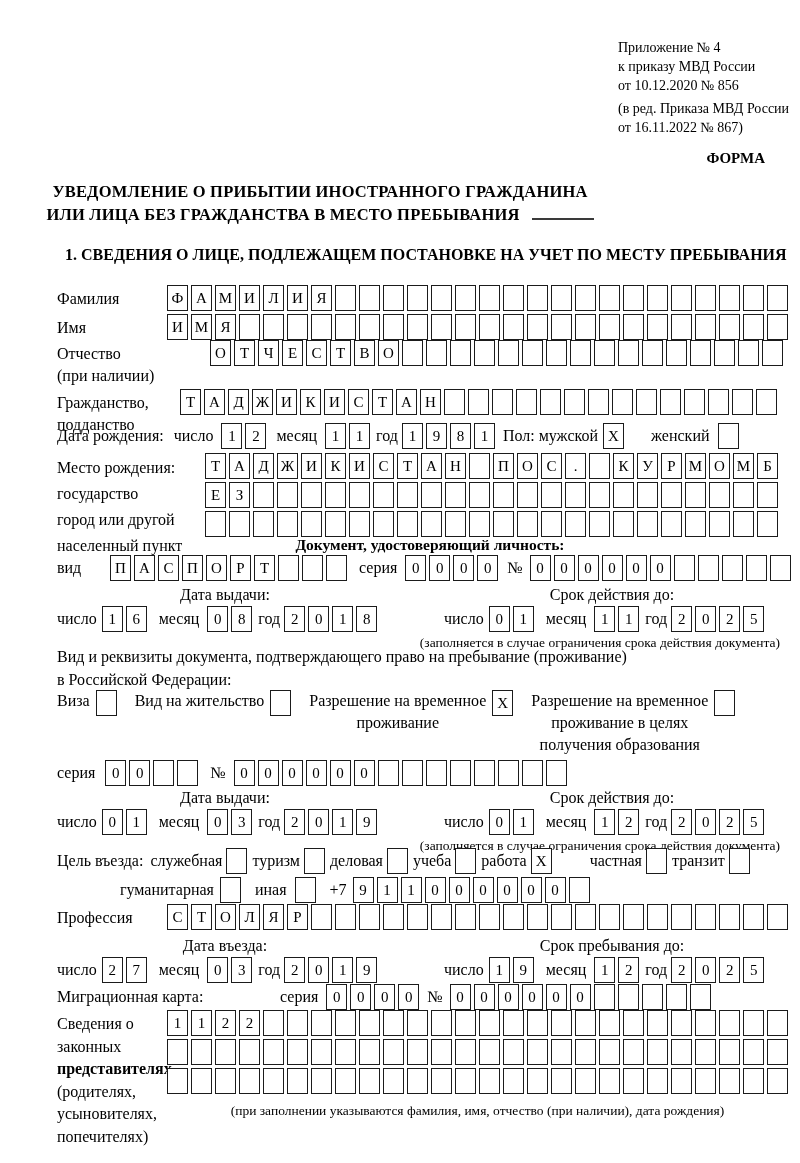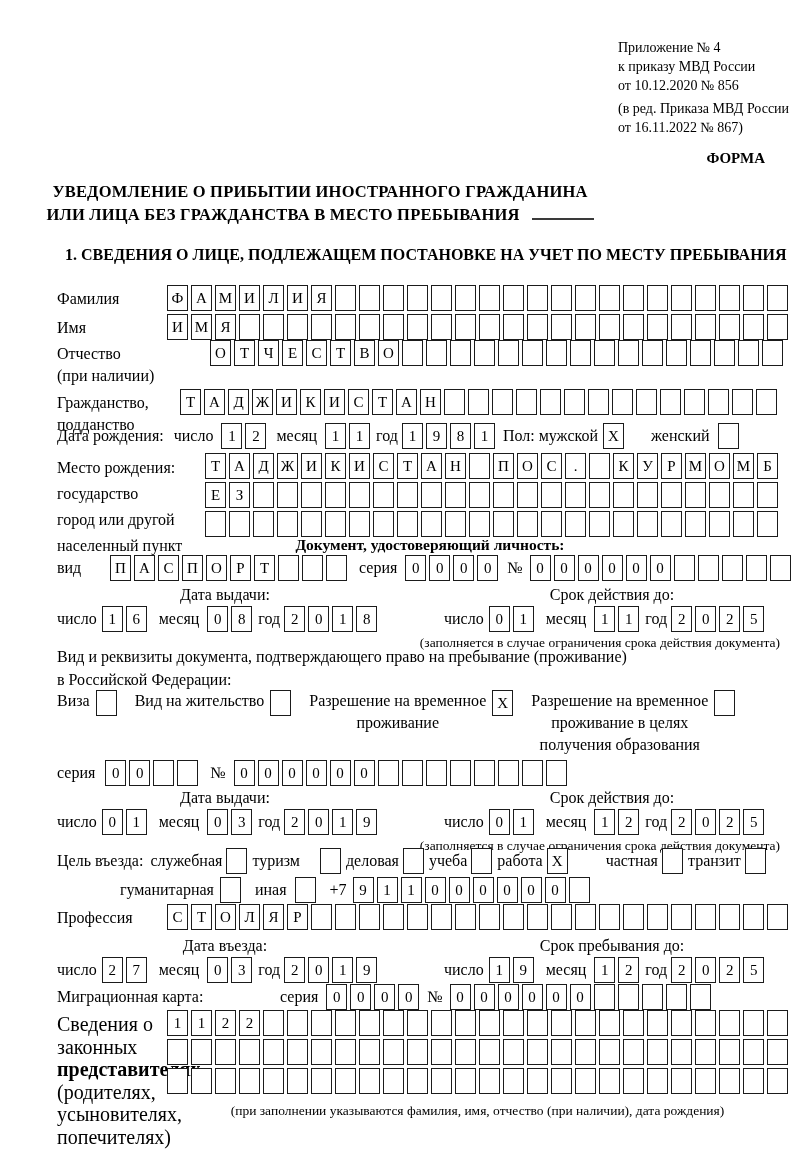--- a/index.html
+++ b/index.html
@@ -509,21 +509,21 @@
   </div>
 
   <div class="abs row purpose" style="top:848px;left:57px;gap:5px;align-items:center;">
     <span class="t">Цель въезда:</span>
     <span class="og" style="align-items:center;gap:4px;margin-left:2px;">
       <span class="t">служебная</span>
       <span class="cells">
           <span class="cell"></span>
         </span>
     </span>
-    <span class="og" style="align-items:center;gap:20px;">
+    <span class="og" style="align-items:center;gap:4px;">
       <span class="t">туризм</span>
       <span class="cells">
           <span class="cell"></span>
         </span>
     </span>
     <span class="og" style="align-items:center;gap:4px;">
       <span class="t">деловая</span>
       <span class="cells">
           <span class="cell"></span>
         </span>
@@ -678,21 +678,21 @@
         <span class="cell">0</span>
         <span class="cell"></span>
         <span class="cell"></span>
         <span class="cell"></span>
         <span class="cell"></span>
         <span class="cell"></span>
       </span>
   </div>
 
   <div class="abs row" style="top:1010px;left:57px;">
-    <span class="w110" style="font-size:20px;line-height:22.5px;padding-top:3px;">
+    <span class="w110" style="font-size:16px;line-height:22.5px;padding-top:3px;">
       <span style="display:block;">Сведения о</span>
       <span style="display:block;">законных</span>
       <span style="display:block;font-weight:bold;">представителях</span>
       <span style="display:block;">(родителях,</span>
       <span style="display:block;">усыновителях,</span>
       <span style="display:block;">попечителях)</span>
     </span>
     <span>
       <span class="stack">
         <span class="cells">

